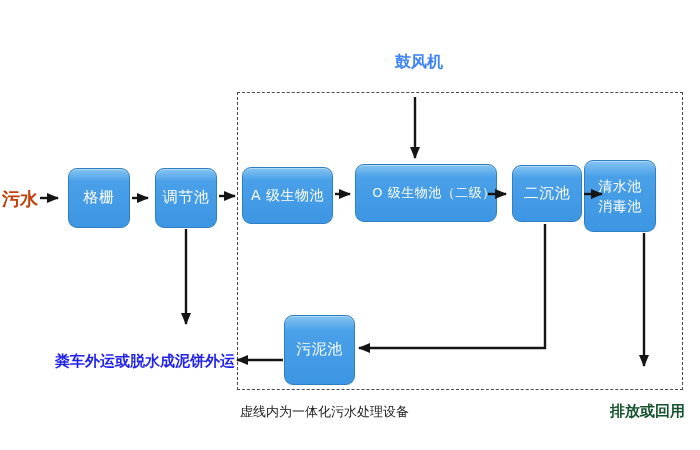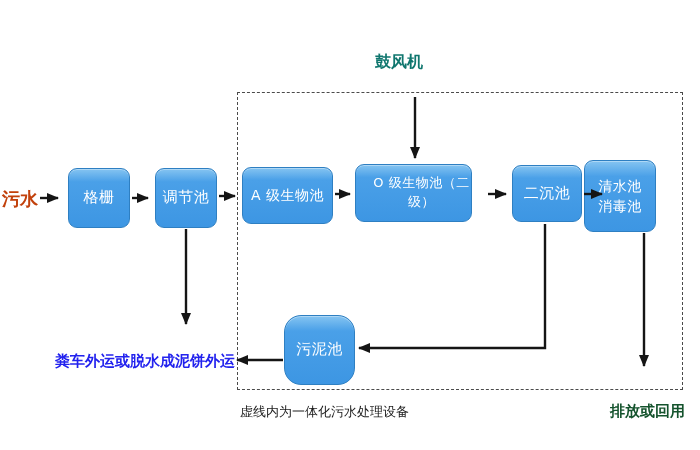--- a/index.html
+++ b/index.html
@@ -19,21 +19,21 @@
   .node.small-font{font-size:13px;}
   .node.mid-font{font-size:14px;}
   .dashed-box{
     position:absolute;left:237px;top:92px;width:446px;height:298px;
     border:1px dashed #4a4a4a;box-sizing:border-box;z-index:1;
   }
   .node,.label{z-index:2;}
   svg.arrows{position:absolute;left:0;top:0;z-index:3;pointer-events:none;}
   .label{position:absolute;white-space:nowrap;}
   .label-influent{left:2px;top:187px;font-size:18px;font-weight:bold;color:#c2410c;}
-  .label-blower{left:363px;top:52px;width:72px;text-align:center;font-size:16px;font-weight:bold;color:#0f766e;}
+  .label-blower{left:383px;top:52px;width:72px;text-align:center;font-size:16px;font-weight:bold;color:#3b82f6;}
   .label-sludge-out{left:55px;top:352px;font-size:15px;font-weight:bold;color:#2222ee;}
   .label-caption{left:240px;top:403px;font-size:13px;color:#1a1a1a;}
   .label-effluent{left:610px;top:402px;font-size:15px;font-weight:bold;color:#14532d;}
 </style>
 </head>
 <body>
 
 <div class="stage">
 
   <div class="dashed-box"></div>
@@ -49,34 +49,34 @@
   </div>
 
   <div class="node" style="left:155px;top:168px;width:62px;height:60px;">
     <span>调节池</span>
   </div>
 
   <div class="node mid-font" style="left:242px;top:167px;width:91px;height:57px;text-align:center;">
     <span>A 级生物池</span>
   </div>
 
-  <div class="node small-font" style="left:355px;top:164px;width:117px;height:58px;padding-left:16px;">
+  <div class="node small-font" style="left:355px;top:164px;width:142px;height:58px;padding-left:16px;">
     <span>O 级生物池（二级）</span>
   </div>
 
   <div class="node" style="left:512px;top:165px;width:70px;height:57px;">
     <span>二沉池</span>
   </div>
 
   <div class="node mid-font" style="left:584px;top:160px;width:72px;height:72px;">
     <span>清水池</span>
     <span>消毒池</span>
   </div>
 
-  <div class="node" style="left:284px;top:315px;width:71px;height:70px;border-radius:17px;">
+  <div class="node" style="left:284px;top:315px;width:71px;height:70px;">
     <span>污泥池</span>
   </div>
 
   <svg class="arrows" width="700" height="450" viewBox="0 0 700 450">
     <defs>
       <marker id="ah" viewBox="0 0 12 10" markerWidth="12" markerHeight="10" refX="11" refY="5" orient="auto" markerUnits="userSpaceOnUse">
         <path d="M0,0 L12,5 L0,10 Z" fill="#151515"></path>
       </marker>
     </defs>
     <g stroke="#151515" stroke-width="2.4" fill="none">

